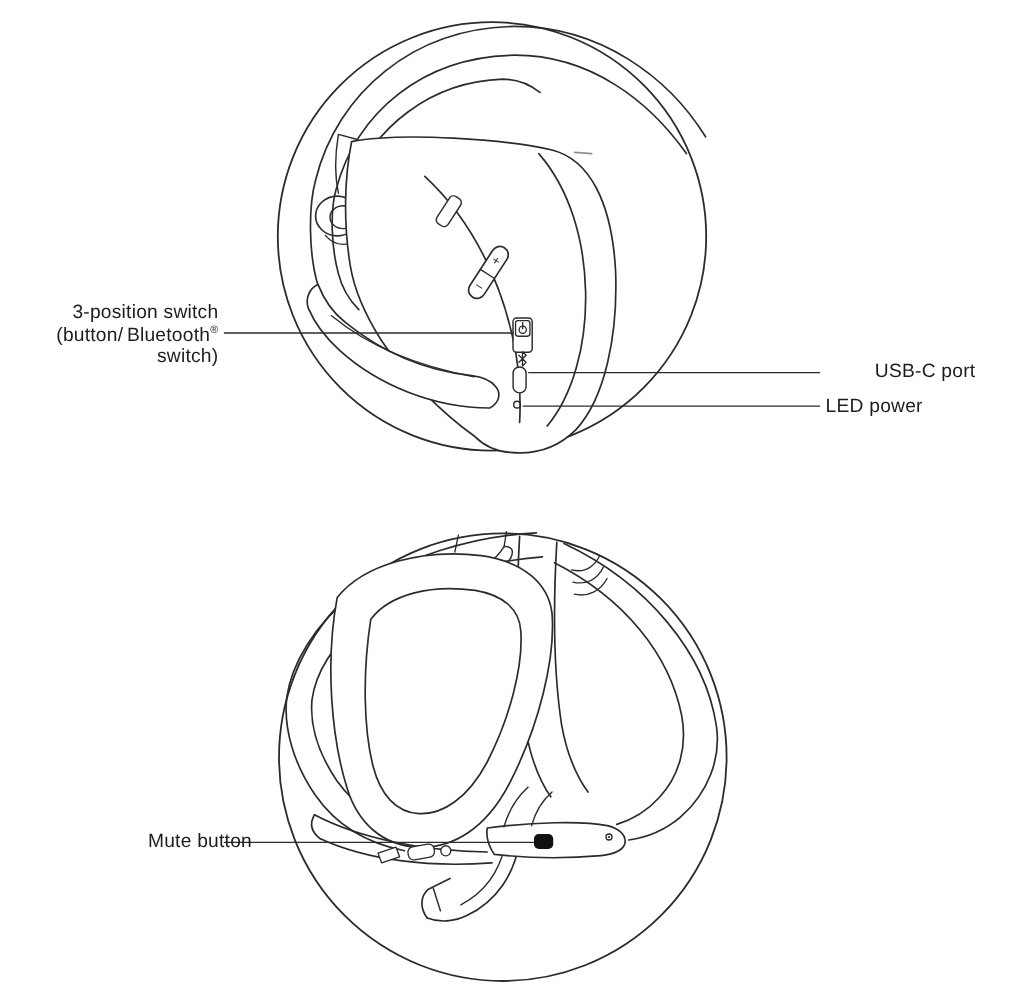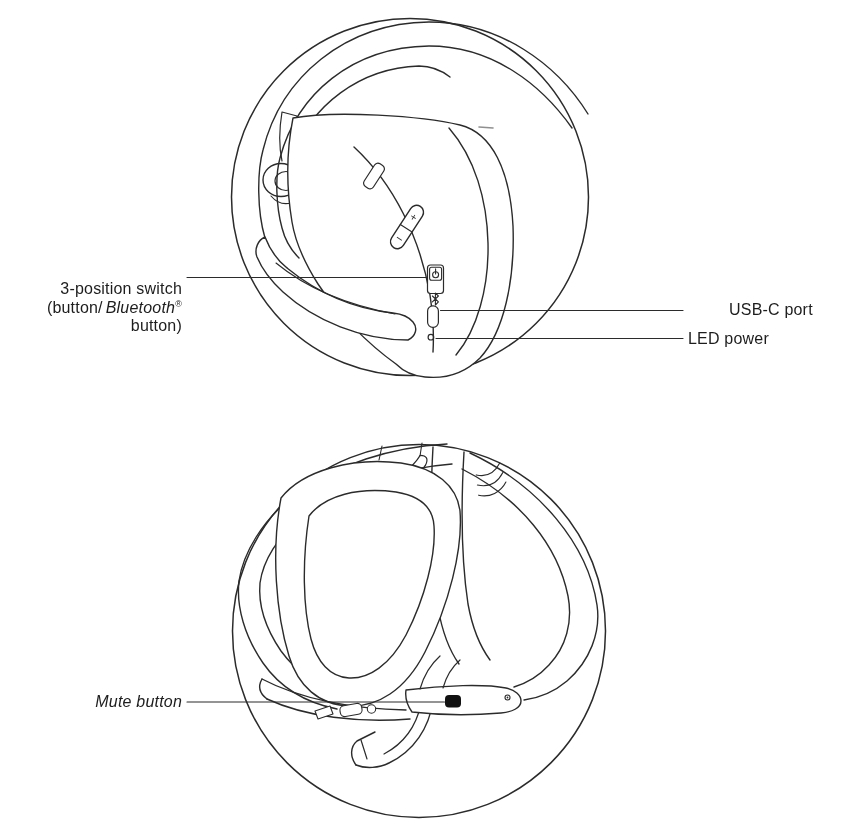--- a/index.html
+++ b/index.html
@@ -13,21 +13,21 @@
   .thick{stroke-width:1.5;}
   .thin{stroke-width:1.1;}
   .med{stroke-width:1.2;}
   .wfill{fill:#ffffff;}
   .faded{stroke:var(--faded);stroke-width:1.6;}
   .darkfill{fill:var(--mute);stroke:none;}
   .dot{fill:var(--line);stroke:none;}
   .glyph{fill:var(--line);stroke:none;font-family:"Liberation Sans",sans-serif;text-anchor:middle;}
   .label{position:absolute;color:var(--text);font-size:16px;line-height:18.6px;letter-spacing:0.2px;white-space:nowrap;}
   .r{text-align:right;}
-  .it{font-style:italic;padding-left:3px;text-align:right;}
+  .it{padding-left:3px;text-align:right;}
   sup{font-size:9px;vertical-align:super;line-height:0;}
 </style>
 </head>
 <body>
 
 <div id="canvas">
 
 <svg id="art" width="853" height="835" viewBox="0 0 853 835">
 
   <g>
@@ -143,25 +143,25 @@
     <rect class="darkfill" x="445" y="695" width="16" height="12.5" rx="4"></rect>
     <g>
       <circle class="st thin wfill" cx="507.5" cy="697.5" r="2.5"></circle>
       <circle class="dot" cx="507.5" cy="697.5" r="0.9"></circle>
     </g>
 
     <line class="st thin" x1="187" y1="702" x2="444.5" y2="702"></line>
   </g>
 </svg>
 
-<div class="label r" style="right:671px;top:280px;">
+<div class="label r" style="right:671px;top:252px;">
   <div>3-position switch</div>
   <div><span>(button/</span><span class="it">Bluetooth</span><sup>®</sup></div>
-  <div>button)</div>
+  <div>switch)</div>
 </div>
 
 <div class="label" style="left:729px;top:301px;">USB-C port</div>
 
 <div class="label" style="left:688px;top:330px;">LED power</div>
 
-<div class="label r" style="right:671px;top:693px;font-style:italic;">Mute button</div>
+<div class="label r" style="right:643px;top:693px;">Mute button</div>
 
 </div>
 
 </body></html>

